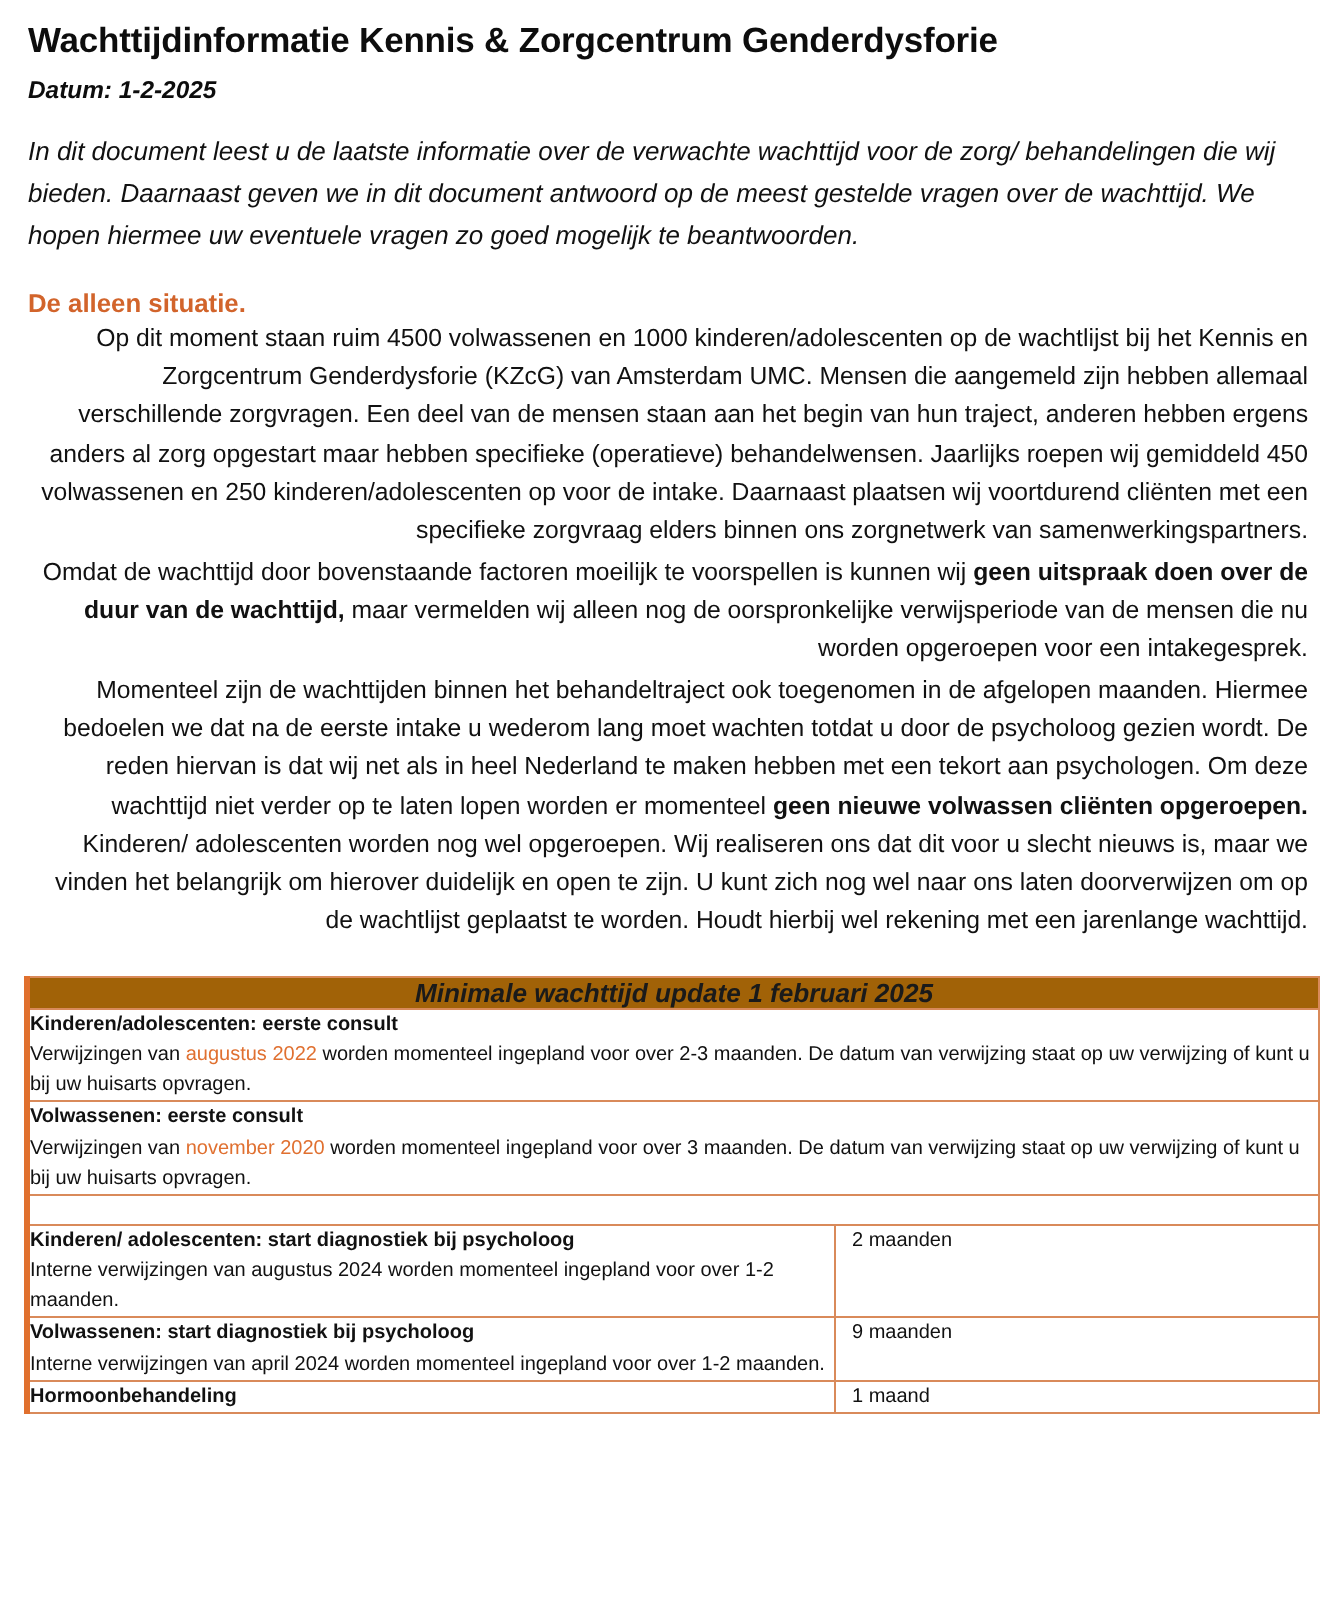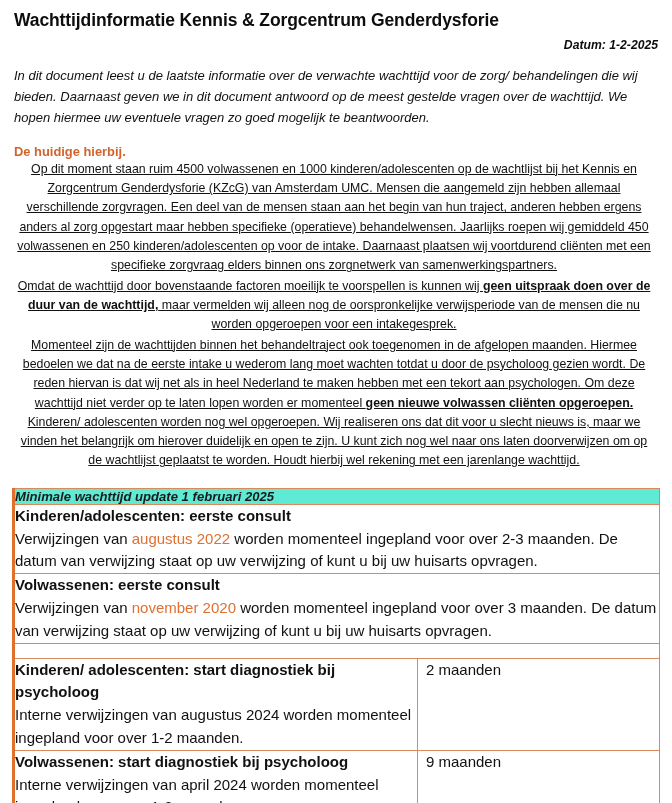--- a/index.html
+++ b/index.html
@@ -32,21 +32,20 @@
     margin: 4px 0 0 4px;
     line-height: 1.18;
     color: #0d0d0d;
   }
   .doc-date {
     font-size: 12.2px;
     font-weight: bold;
     font-style: italic;
     margin: 7px 0 0 4px;
     color: #0d0d0d;
-    text-align: right;
   }
 
   
   .intro {
     font-size: 13px;
     font-style: italic;
     line-height: 1.62;
     margin: 13px 0 0 4px;
     padding-right: 6px;
     color: #111111;
@@ -58,53 +57,52 @@
     font-weight: bold;
     color: #D2642B;
     margin: 16px 0 0 4px;
   }
   .body-par {
     font-size: 12.35px;
     line-height: 1.565;
     margin: 1px 0 0 4px;
     padding-right: 4px;
     color: #111111;
-    text-align: center;
-    text-decoration: underline;
+    text-align: right;
   }
   .body-par b { font-weight: bold; }
 
   
   .wait-table {
     margin: 17px 0 0 2px;
     width: 646px;
     border-collapse: collapse;
     table-layout: fixed;
     border-left: 3px solid #E0702E;
     border-right: 1px solid #D98A5A;
     border-top: 1px solid #D98A5A;
   }
   .wait-table td {
     vertical-align: top;
     padding: 0;
   }
   .hdr-cell {
-    background: #5eead4;
+    background: #a16207;
     color: #1a1a1a;
-    text-align: left;
+    text-align: center;
     font-size: 13.1px;
     font-weight: bold;
     font-style: italic;
     padding: 7px 4px 8px 4px;
     border-bottom: 1px solid #D98A5A;
   }
   .row-cell {
     border-bottom: 1px solid #D98A5A;
     padding: 6px 8px 7px 9px;
-    font-size: 15px;
+    font-size: 10px;
     line-height: 1.52;
   }
   .row-cell.value {
     border-left: 1px solid #D98A5A;
     padding-left: 8px;
   }
   .row-title {
     font-weight: bold;
     display: block;
     margin-bottom: 0px;
@@ -120,21 +118,21 @@
 </head>
 <body>
 
 <div class="page">
 
   <h1 class="doc-title">Wachttijdinformatie Kennis &amp; Zorgcentrum Genderdysforie</h1>
   <div class="doc-date">Datum: 1-2-2025</div>
 
   <p class="intro">In dit document leest u de laatste informatie over de verwachte wachttijd voor de zorg/ behandelingen die wij bieden. Daarnaast geven we in dit document antwoord op de meest gestelde vragen over de wachttijd. We hopen hiermee uw eventuele vragen zo goed mogelijk te beantwoorden.</p>
 
-  <div class="section-heading">De huidige hierbij.</div>
+  <div class="section-heading">De alleen situatie.</div>
 
   <p class="body-par"><span>Op dit moment staan ruim 4500 volwassenen en 1000 kinderen/adolescenten op de wachtlijst bij het Kennis en Zorgcentrum Genderdysforie (KZcG) van Amsterdam UMC.  Mensen die aangemeld zijn hebben allemaal verschillende zorgvragen. Een deel van de mensen staan aan het begin van hun traject, anderen hebben ergens anders al zorg opgestart maar hebben specifieke (operatieve) behandelwensen. Jaarlijks roepen wij gemiddeld 450 volwassenen en 250 kinderen/adolescenten op voor de intake. Daarnaast plaatsen wij voortdurend cliënten met een specifieke zorgvraag elders binnen ons zorgnetwerk van samenwerkingspartners.</span></p>
 
   <p class="body-par"><span>Omdat de wachttijd door bovenstaande factoren moeilijk te voorspellen is kunnen wij </span><b>geen uitspraak doen over de duur van de wachttijd,</b><span> maar vermelden wij alleen nog de oorspronkelijke verwijsperiode van de mensen die nu worden opgeroepen voor een intakegesprek.</span></p>
 
   <p class="body-par"><span>Momenteel zijn de wachttijden binnen het behandeltraject ook toegenomen in de afgelopen maanden. Hiermee bedoelen we dat na de eerste intake u wederom lang moet wachten totdat u door de psycholoog gezien wordt. De reden hiervan is dat wij net als in heel Nederland te maken hebben met een tekort aan psychologen.  Om deze wachttijd niet verder op te laten lopen worden er momenteel </span><b>geen nieuwe volwassen cliënten opgeroepen.</b><span> Kinderen/ adolescenten worden nog wel opgeroepen. Wij realiseren ons dat dit voor u slecht nieuws is, maar we vinden het belangrijk om hierover duidelijk en open te zijn. U kunt zich nog wel naar ons laten doorverwijzen om op de wachtlijst geplaatst te worden. Houdt hierbij wel rekening met een jarenlange wachttijd.</span></p>
 
   <table class="wait-table">
     <colgroup>
       <col style="width:404px">

